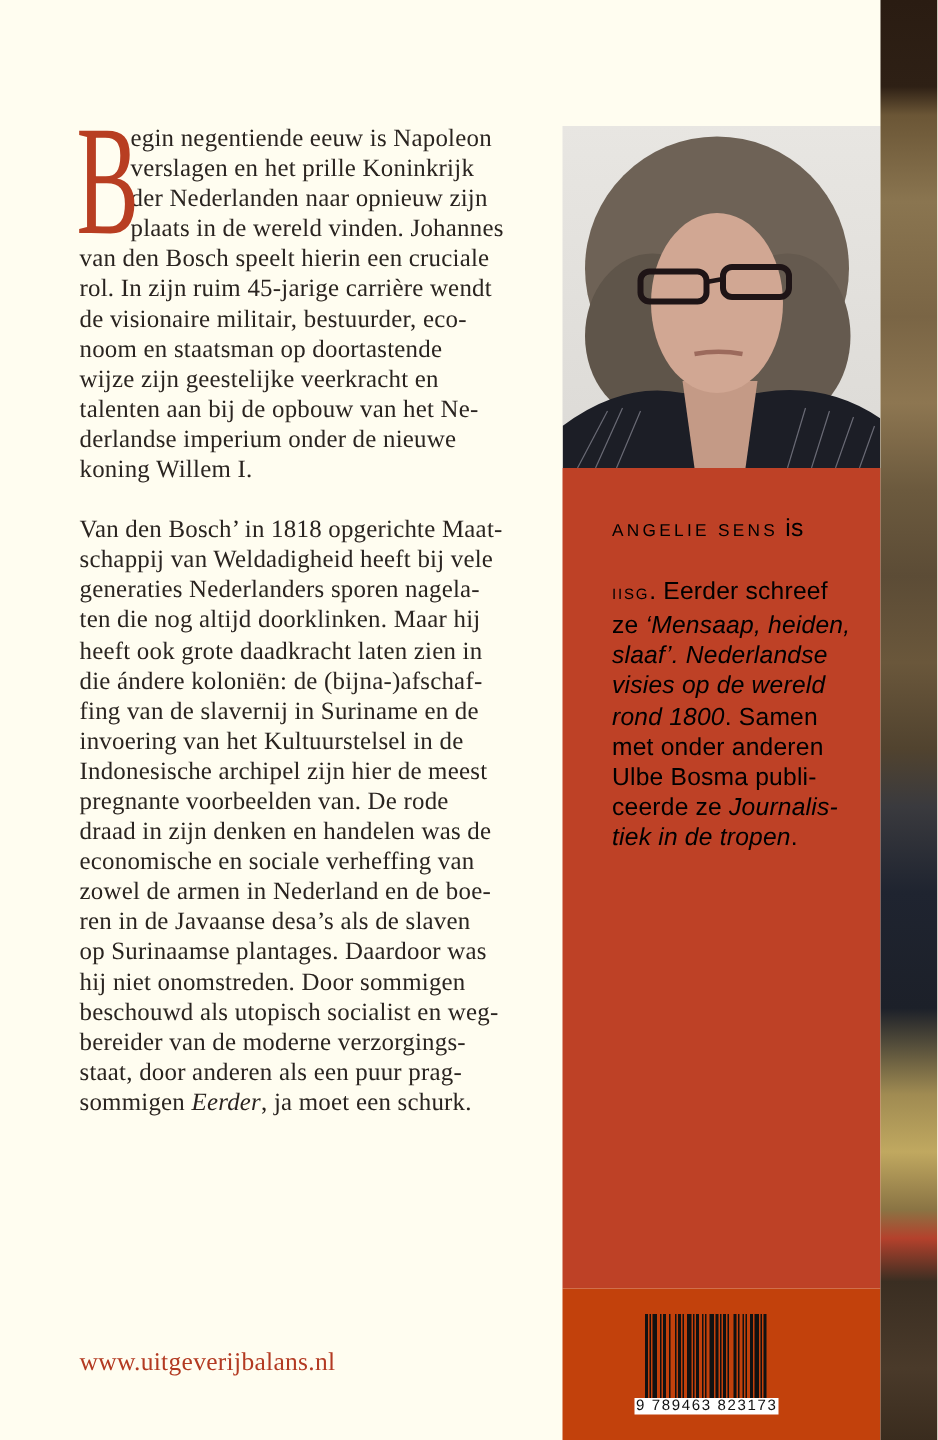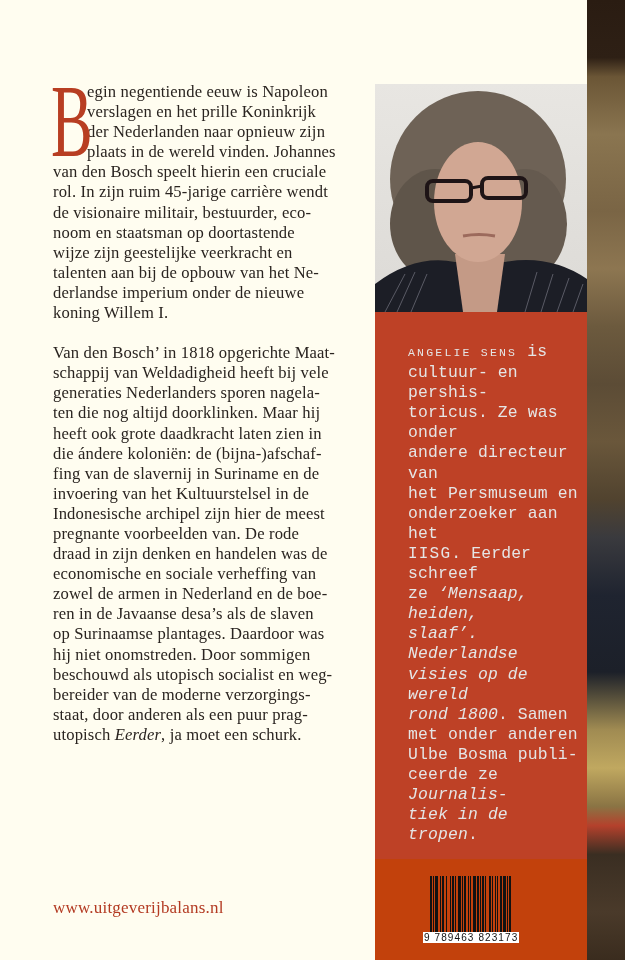--- a/index.html
+++ b/index.html
@@ -36,27 +36,27 @@
     position: absolute; left: 375px; top: 84px; width: 212px; height: 228px;
     background: linear-gradient(#e8e6e2, #dcdad6);
     overflow: hidden;
   }
   .red-panel {
     position: absolute; left: 375px; top: 312px; width: 212px; height: 547px;
     background: #be4126;
   }
   .bio {
     position: absolute; left: 33px; top: 30px; width: 172px;
-    color: #e5e5e5;
-    font-family: Liberation Mono, monospace;
+    color: #000000;
+    font-family: Liberation Sans, sans-serif;
     font-size: 16.4px; line-height: 20.1px;
     letter-spacing: 0.15px;
   }
   .smallcaps { font-size: 11.5px; letter-spacing: 2.2px; }
-  .smallcaps2 { font-size: 16px; letter-spacing: 1.2px; }
+  .smallcaps2 { font-size: 10px; letter-spacing: 1.2px; }
   .barcode-area {
     position: absolute; left: 375px; top: 859px; width: 212px; height: 119px;
     background: #c2410c;
   }
   .barcode {
     position: absolute; left: 55px; top: 17px; width: 106px; height: 64px;
   }
   .barcode-num {
     position: absolute; left: 48px; top: 73px;
     font-family: "Liberation Sans", sans-serif;
@@ -100,21 +100,21 @@
 pregnante voorbeelden van. De rode
 draad in zijn denken en handelen was de
 economische en sociale verheffing van
 zowel de armen in Nederland en de boe-
 ren in de Javaanse desa’s als de slaven
 op Surinaamse plantages. Daardoor was
 hij niet onomstreden. Door sommigen
 beschouwd als utopisch socialist en weg-
 bereider van de moderne verzorgings-
 staat, door anderen als een puur prag-</span>
-<span>utopisch </span><i>Eerder</i><span>, ja moet een schurk.</span></p>
+<span>sommigen </span><i>Eerder</i><span>, ja moet een schurk.</span></p>
 </div>
 
 <div class="url">www.uitgeverijbalans.nl</div>
 
 <div class="photo">
   <svg width="212" height="228" viewBox="0 0 212 228">
 
     <ellipse cx="103" cy="95" rx="88" ry="88" fill="#6e6256"></ellipse>
     <ellipse cx="60" cy="140" rx="45" ry="55" fill="#5f554a"></ellipse>
     <ellipse cx="150" cy="140" rx="42" ry="55" fill="#655a4f"></ellipse>
@@ -137,25 +137,21 @@
       <line x1="36" y1="228" x2="52" y2="190"></line>
       <line x1="150" y1="228" x2="162" y2="188"></line>
       <line x1="166" y1="228" x2="178" y2="190"></line>
       <line x1="182" y1="228" x2="194" y2="194"></line>
       <line x1="198" y1="228" x2="208" y2="200"></line>
     </g>
   </svg>
 </div>
 
 <div class="red-panel">
-  <div class="bio"><span class="smallcaps">ANGELIE SENS</span><span> is</span><br><span style="white-space: pre-line">cultuur- en pershis-
-toricus. Ze was onder
-andere directeur van
-het Persmuseum en
-onderzoeker aan het</span><br><span class="smallcaps2">IISG</span><span>. Eerder schreef</span><br><span>ze </span><i style="white-space: pre-line">‘Mensaap, heiden,
+  <div class="bio"><span class="smallcaps">ANGELIE SENS</span><span> is</span><br><br><span class="smallcaps2">IISG</span><span>. Eerder schreef</span><br><span>ze </span><i style="white-space: pre-line">‘Mensaap, heiden,
 slaaf’. Nederlandse
 visies op de wereld
 rond 1800</i><span style="white-space: pre-line">. Samen
 met onder anderen
 Ulbe Bosma publi-
 ceerde ze </span><i style="white-space: pre-line">Journalis-
 tiek in de tropen</i><span>.</span></div>
 </div>
 
 <div class="barcode-area">

